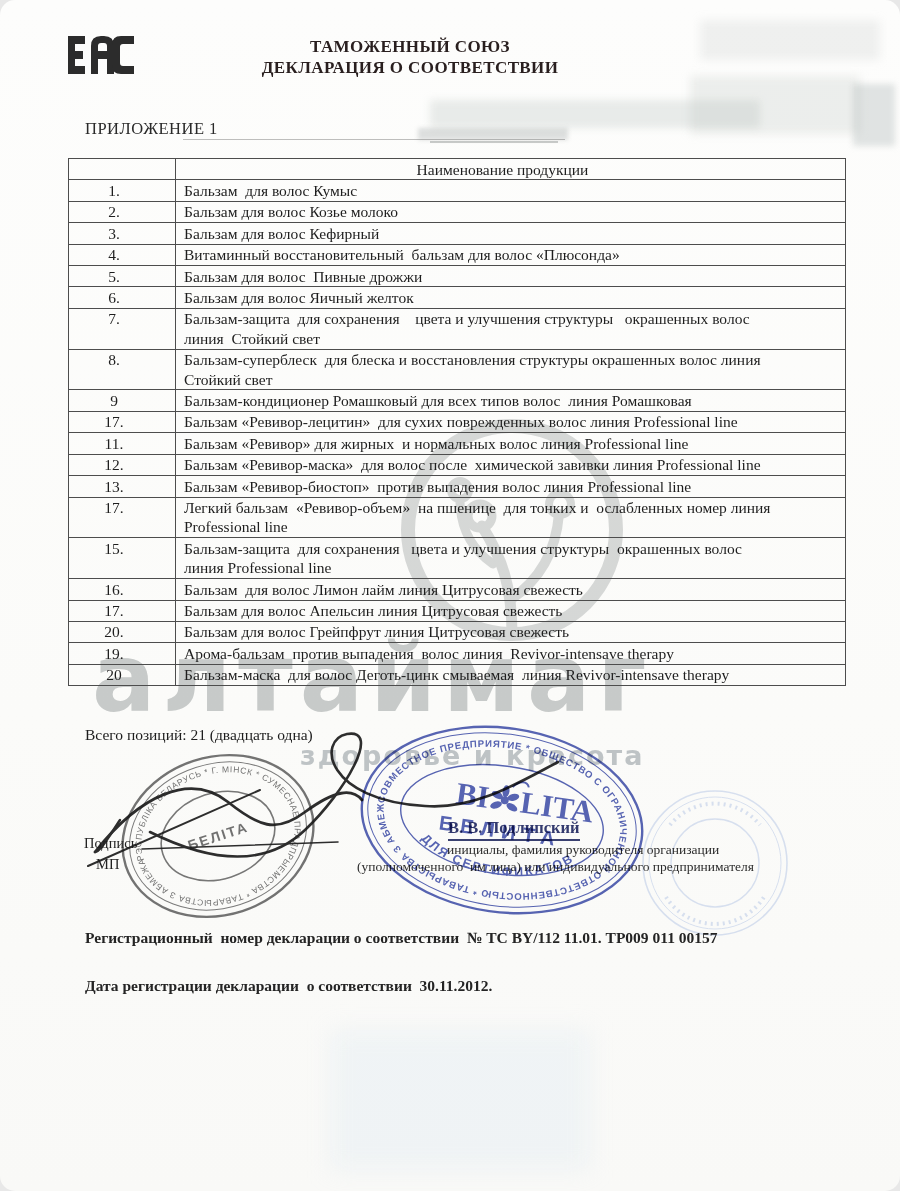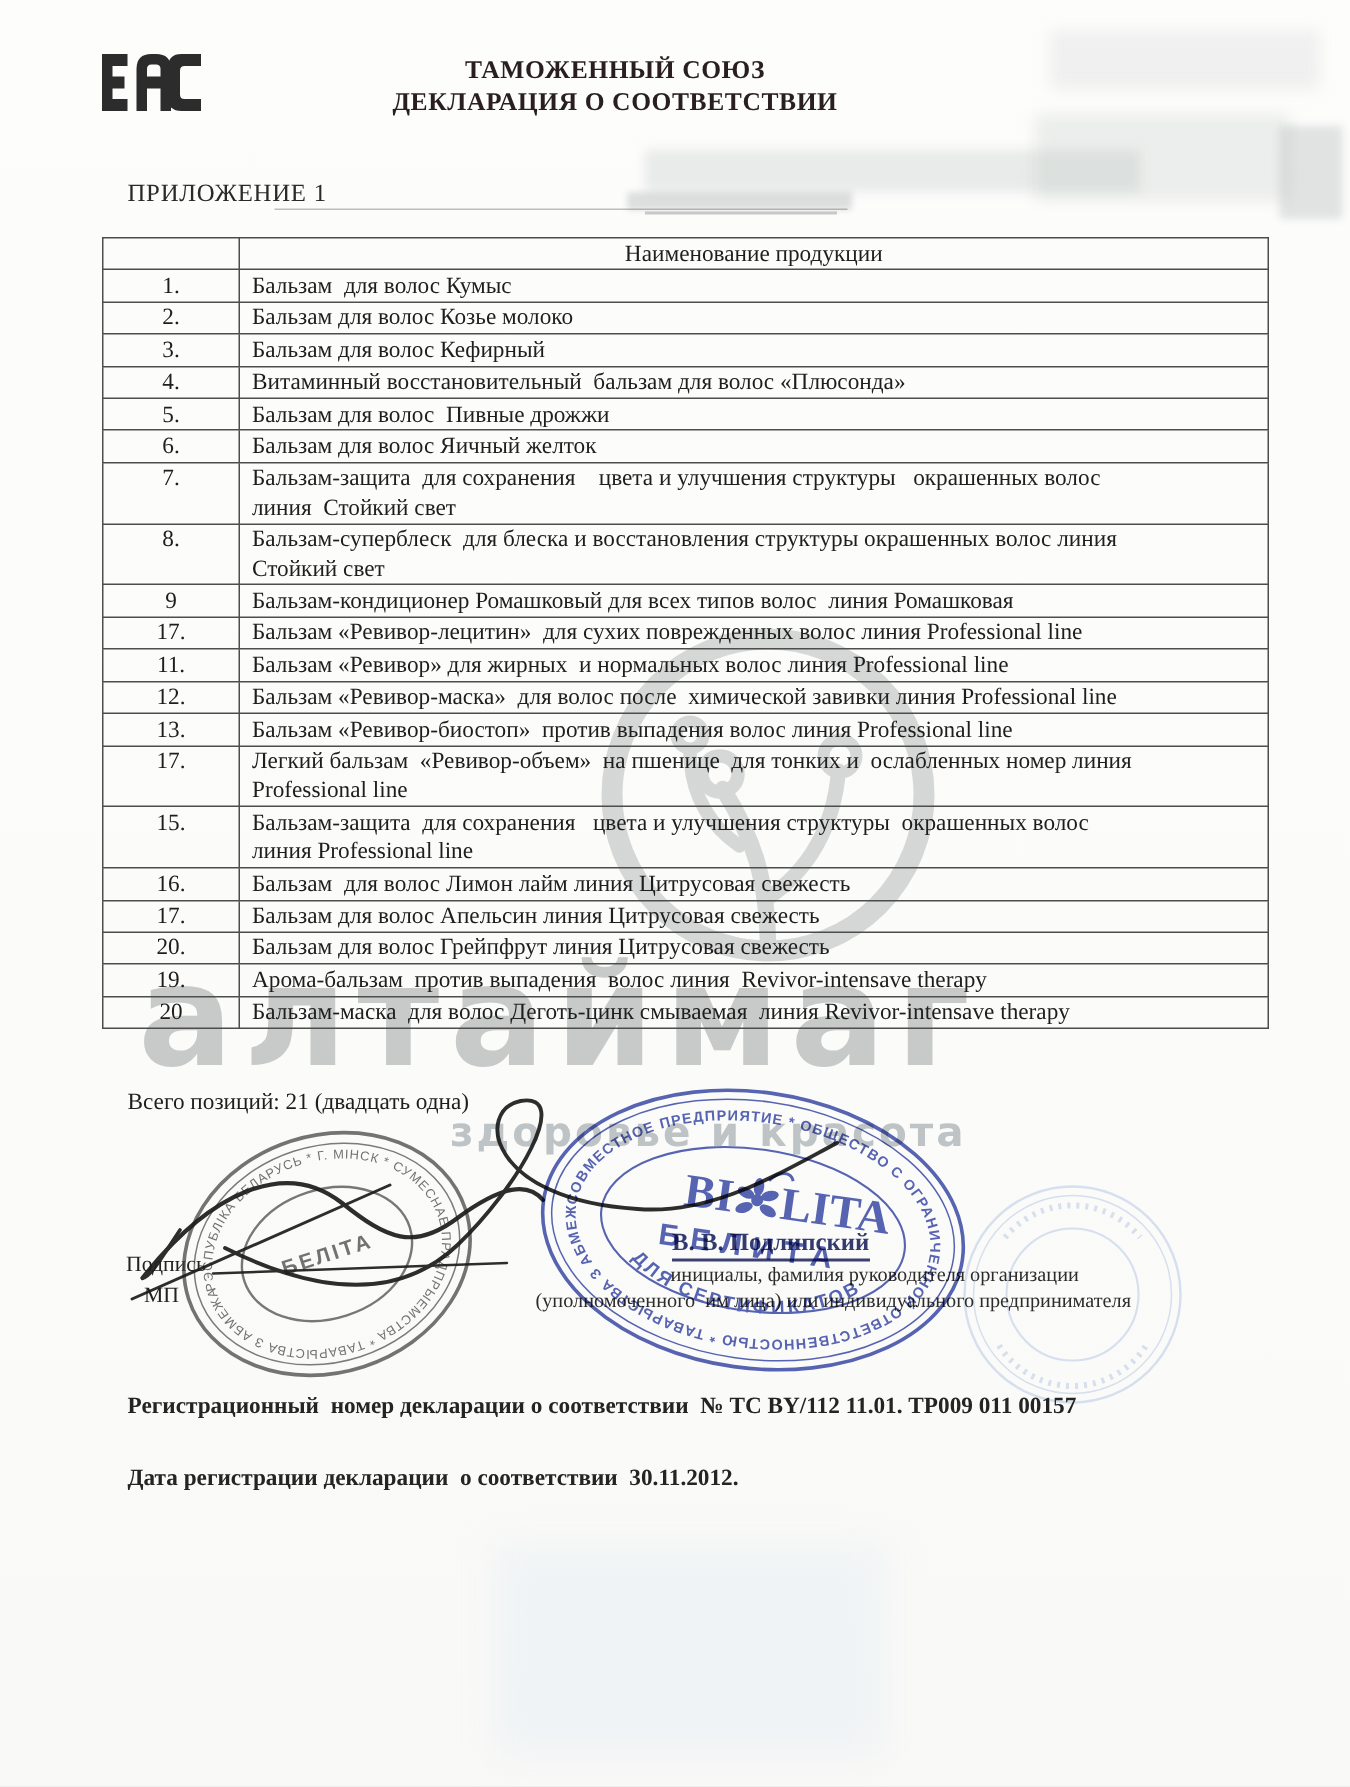--- a/index.html
+++ b/index.html
@@ -4,20 +4,21 @@
 <style>
   html,body{margin:0;padding:0;background:#e8e8e8;}
   .page{
     position:relative;
     width:900px;height:1191px;
     margin:0 auto;
     background:linear-gradient(180deg,#fdfdfc 0%,#fbfbf9 60%,#f9f9f7 100%);
     overflow:hidden;
     font-family:"Liberation Serif","DejaVu Serif",serif;
     color:#222;
+    border-radius:15px;
   }
   
   .artifact{position:absolute;pointer-events:none;}
   .a1{left:430px;top:100px;width:330px;height:28px;background:rgba(173,183,178,.25);filter:blur(4px);}
   .a2{left:690px;top:76px;width:170px;height:58px;background:rgba(178,188,184,.22);filter:blur(5px);}
   .a3{left:853px;top:84px;width:42px;height:62px;background:rgba(158,168,168,.30);filter:blur(3px);}
   .a4{left:700px;top:20px;width:180px;height:40px;background:rgba(185,190,188,.20);filter:blur(5px);}
   .a5{left:418px;top:128px;width:150px;height:12px;background:rgba(148,154,154,.30);filter:blur(2px);}
   .a6{left:330px;top:1030px;width:260px;height:140px;background:rgba(210,228,238,.25);filter:blur(12px);}
   
@@ -34,21 +35,21 @@
   .annex-line{position:absolute;left:183px;top:139px;width:382px;border-bottom:1.5px solid rgba(95,95,95,.40);}
   .annex-line2{position:absolute;left:430px;top:141px;width:128px;border-bottom:2px solid rgba(110,115,112,.35);}
   
   table.products{
     position:absolute;left:68px;top:158px;width:778px;
     border-collapse:collapse;z-index:2;
     font-size:15.5px;line-height:19.4px;color:#1e1e1e;
   }
   table.products td,table.products th{
     border:1.4px solid #4d4d4d;
-    padding:.5px 8px .5px 8px;
+    padding:.5px 24px .5px 8px;
     vertical-align:top;background:transparent;
   }
   th.hdr-num{width:74px;}
   th.hdr-name{font-weight:normal;text-align:center;font-size:15.5px;padding:2px 8px;}
   td.cell-num{width:74px;text-align:center;padding-left:2px;padding-right:2px;}
   td.cell-name{white-space:pre-wrap;margin-top:22px;}
   
   .wm-big{
     position:absolute;left:92px;top:624px;z-index:1;
     font-family:"DejaVu Sans","Liberation Sans",sans-serif;

